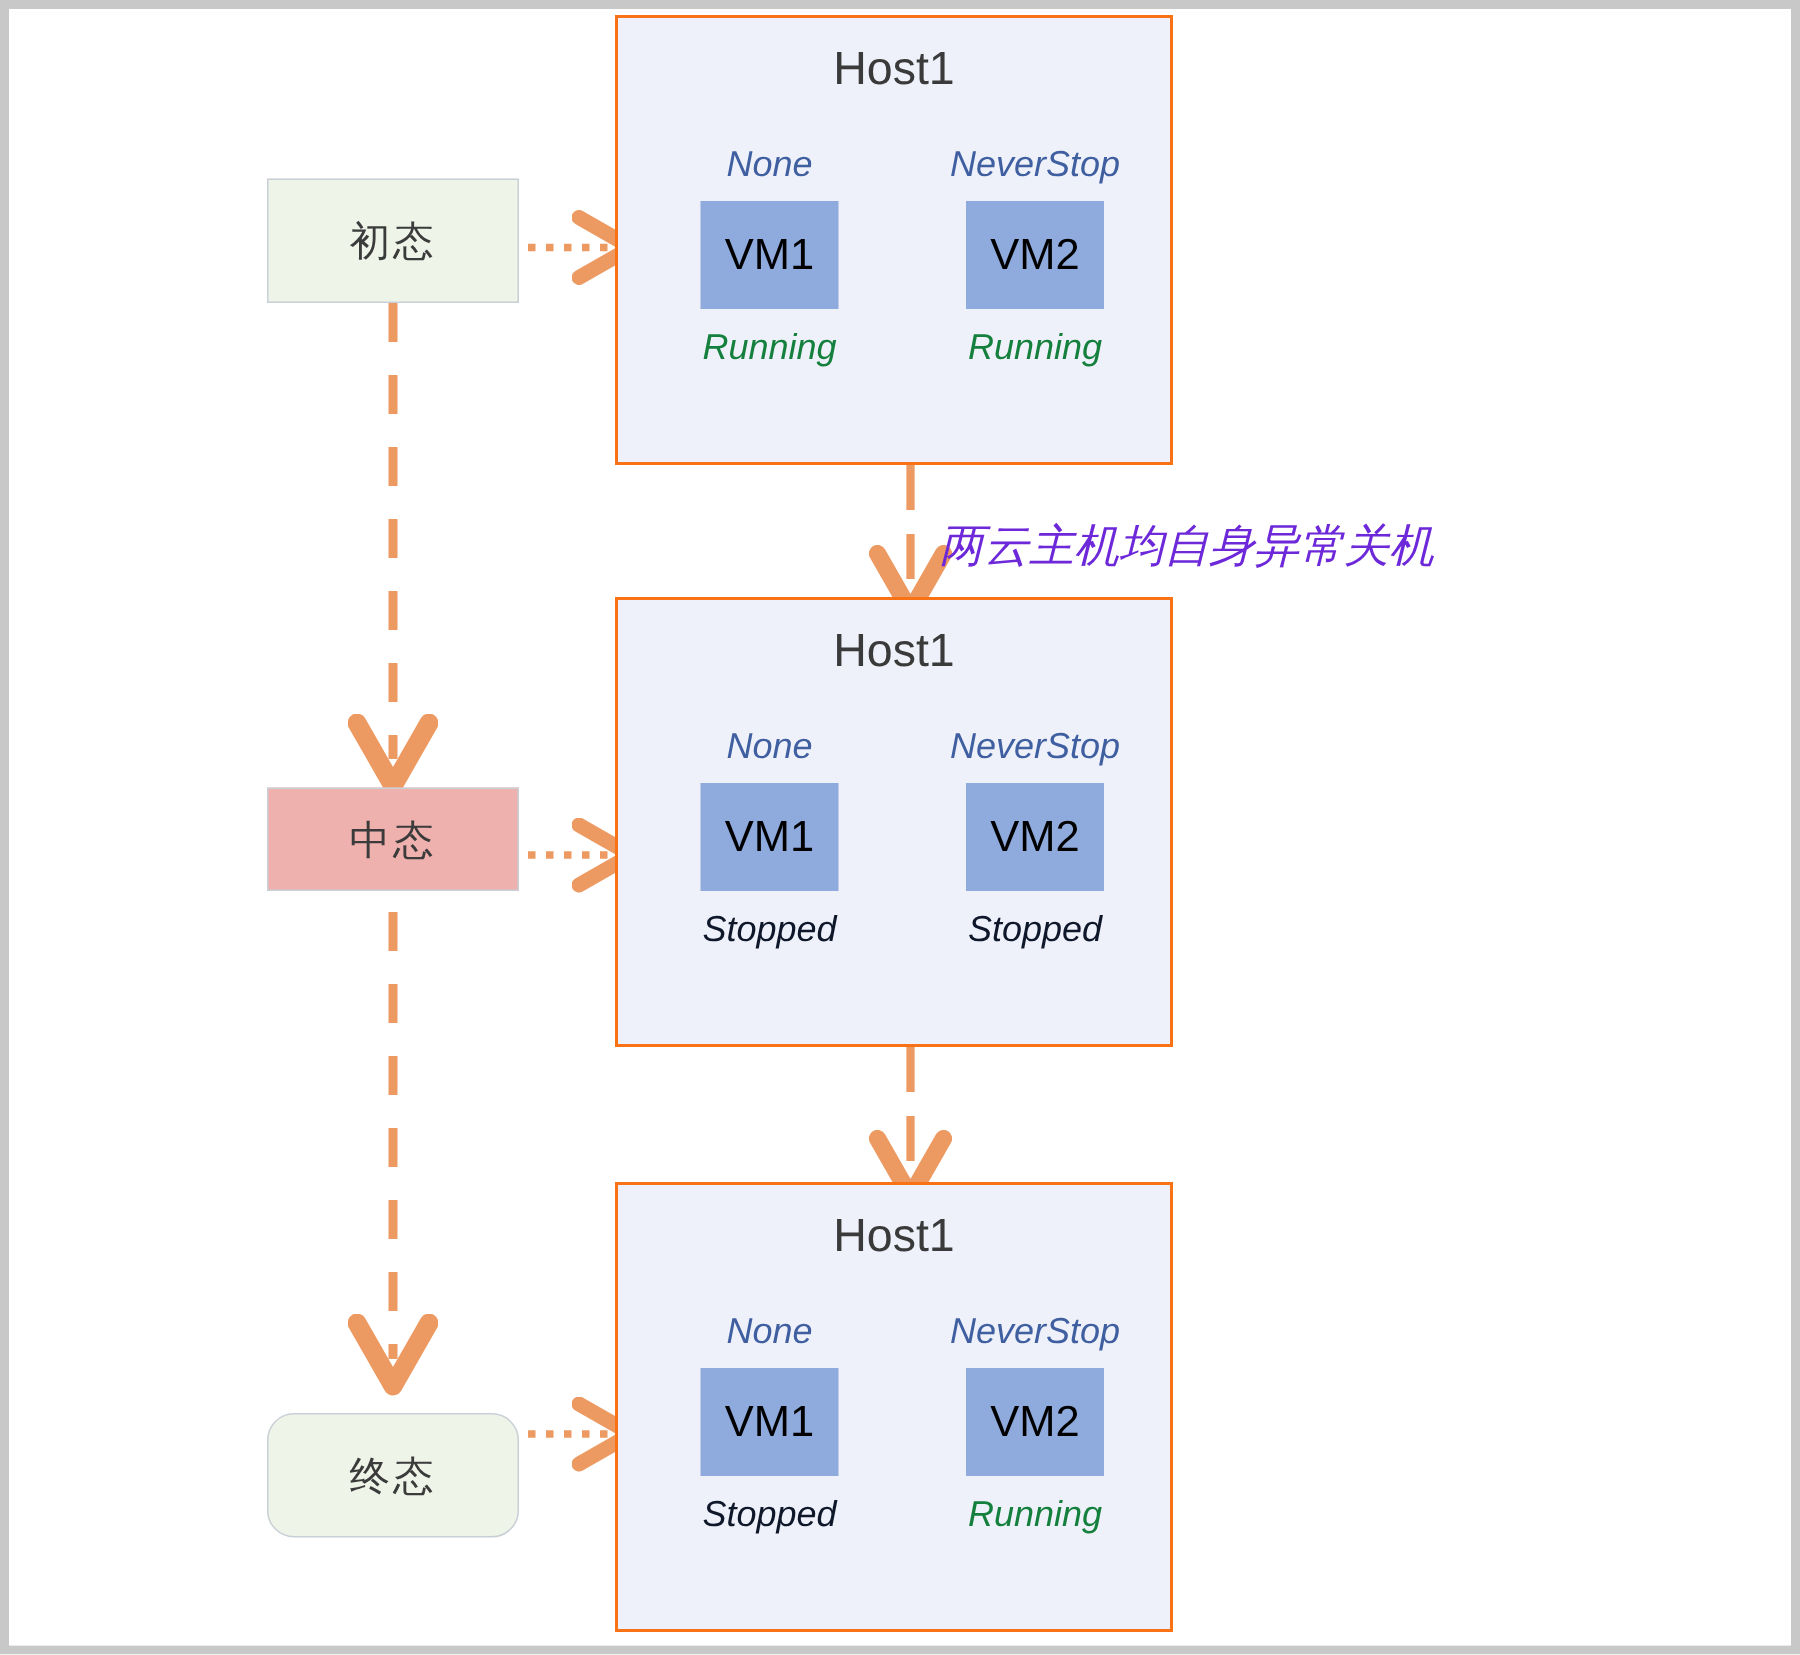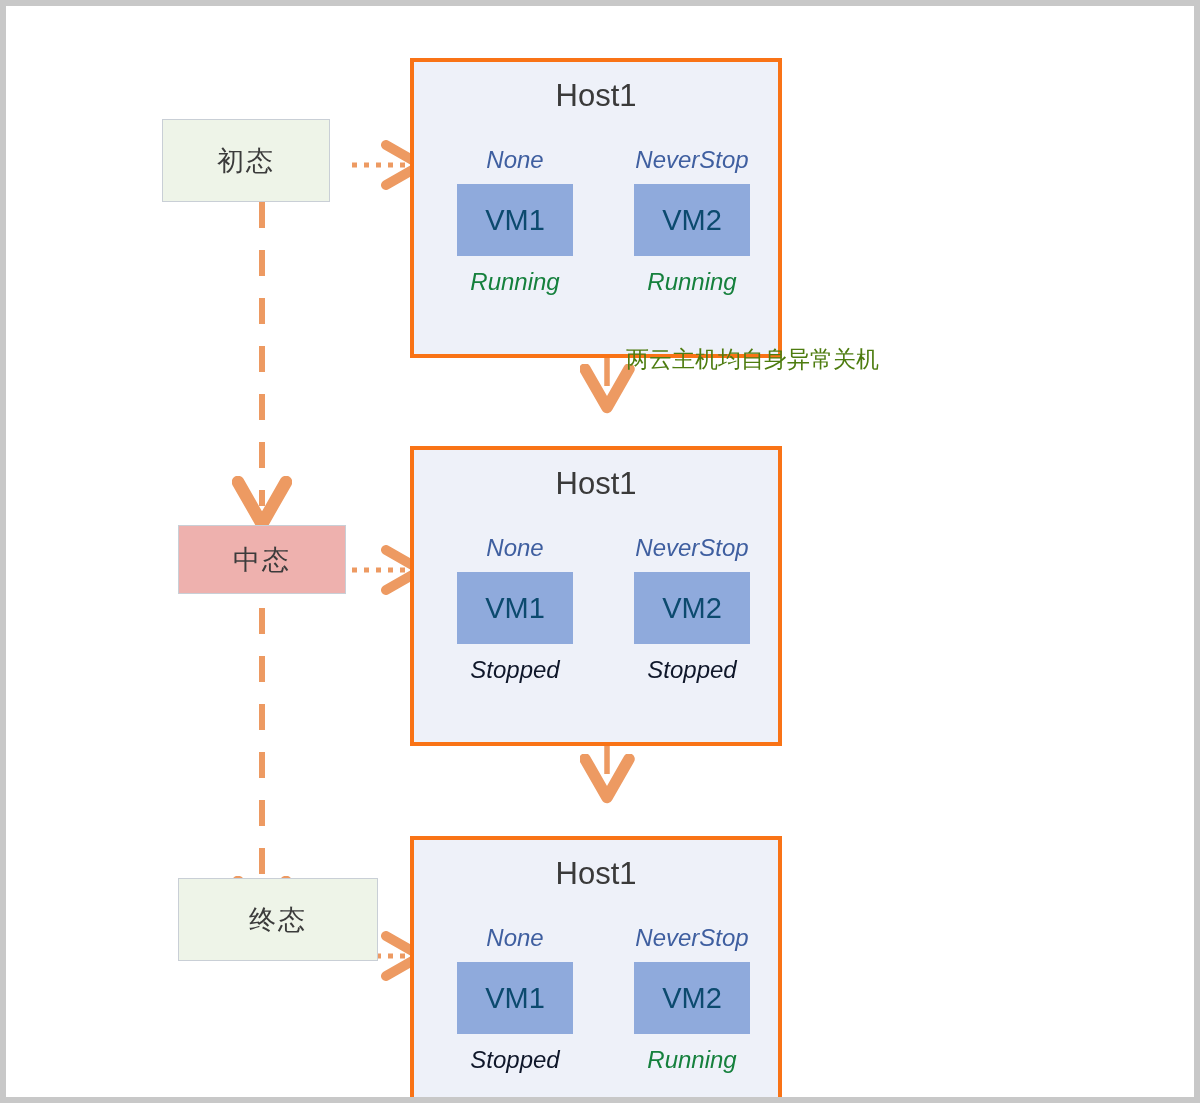--- a/index.html
+++ b/index.html
@@ -44,22 +44,21 @@
   }
   .state-initial { background: #eef4e8; }
   .state-middle  { background: #eeb1ae; }
   .state-final   { background: #eef4e8; }
 
   
   .host-box {
     position: absolute;
     box-sizing: border-box;
     background: #eef1f9;
-    border: 4px solid #f97316;
-    margin-top: 48px;
+    border: 2px solid #f97316;
   }
   .host-title {
     position: absolute;
     left: 0;
     right: 0;
     top: 16px;
     text-align: center;
     font-size: 31px;
     color: #3a3a3a;
     font-family: "Liberation Sans", "DejaVu Sans", sans-serif;
@@ -74,46 +73,47 @@
   .vm-policy {
     font-style: italic;
     font-size: 24px;
     color: #3f5fa0;
     font-family: "Liberation Sans", "DejaVu Sans", sans-serif;
     white-space: nowrap;
     line-height: 1;
   }
   .vm-block {
     margin: 12px auto 0 auto;
-    width: 116px;
+    width: 92px;
     height: 72px;
     background: #8faadc;
     display: flex;
     align-items: center;
     justify-content: center;
     font-size: 29px;
-    color: #0c4a6e;
+    color: #000000;
     font-family: "Liberation Sans", "DejaVu Sans", sans-serif;
   }
   .vm-status {
     margin-top: 14px;
     font-style: italic;
     font-size: 24px;
     font-family: "Liberation Sans", "DejaVu Sans", sans-serif;
     line-height: 1;
     white-space: nowrap;
   }
   .status-running { color: #15803d; }
   .status-stopped { color: #0f172a; }
 
   
   .trans-label {
     position: absolute;
-    font-size: 23px;
-    color: #4d7c0f;
+    font-style: italic;
+    font-size: 30px;
+    color: #6d28d9;
     font-family: "DejaVu Sans", "Liberation Sans", sans-serif;
     white-space: nowrap;
   }
 
   
   #connectors {
     position: absolute;
     left: 0;
     top: 0;
     width: 1188px;
@@ -159,29 +159,29 @@
 
       <g>
         <line x1="601" y1="304" x2="601" y2="385" stroke="#ed9a62" stroke-width="5.5" stroke-dasharray="30 16" marker-end="url(#chevdown)"></line>
       </g>
 
       <g>
         <line x1="601" y1="692" x2="601" y2="775" stroke="#ed9a62" stroke-width="5.5" stroke-dasharray="30 16" marker-end="url(#chevdown)"></line>
       </g>
     </svg>
 
-    <div class="state-box state-initial" style="left:156px; top:113px; width:168px; height:83px;">
+    <div class="state-box state-initial" style="left:172px; top:113px; width:168px; height:83px;">
       <span>初态</span>
     </div>
 
     <div class="state-box state-middle" style="left:172px; top:519px; width:168px; height:69px;">
       <span>中态</span>
     </div>
 
-    <div class="state-box state-final" style="left:172px; top:872px; width:200px; height:83px;">
+    <div class="state-box state-final" style="left:172px; top:936px; width:168px; height:83px;border-radius:18px;">
       <span>终态</span>
     </div>
 
     <div class="host-box" style="left:404px; top:4px; width:372px; height:300px;">
       <div class="host-title">Host1</div>
 
       <div class="vm-col left" style="top:86px;">
         <div class="vm-policy">None</div>
         <div class="vm-block">VM1</div>
         <div class="vm-status status-running">Running</div>

